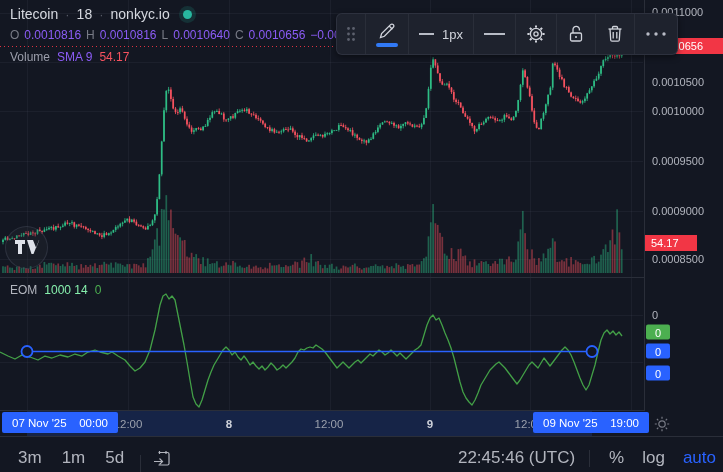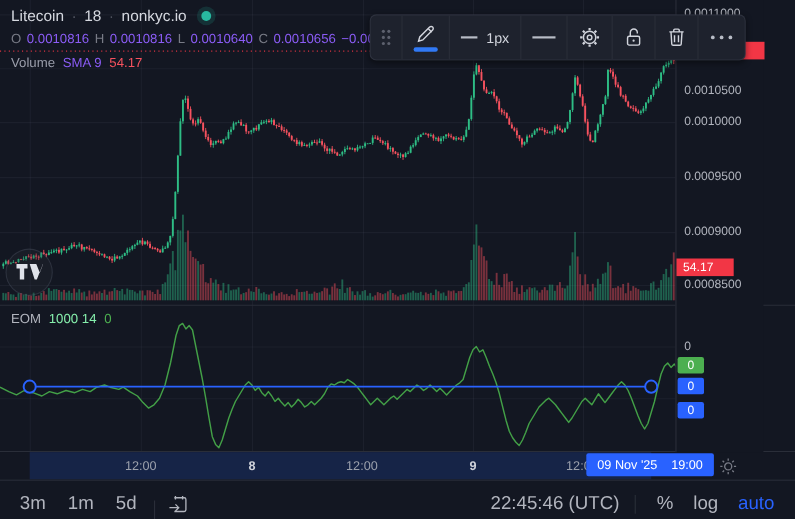--- a/index.html
+++ b/index.html
@@ -37,21 +37,21 @@
     box-shadow:0 2px 6px rgba(0,0,0,0.45);display:flex;align-items:stretch;}
   .tb-btn{display:flex;align-items:center;justify-content:center;padding:0 10px;cursor:pointer;position:relative;}
   .tb-div{width:1px;background:#2a2e39;margin:0;}
   .tb-handle{display:flex;align-items:center;padding:0 9px;cursor:grab;}
   .pencil-wrap{display:flex;flex-direction:column;align-items:center;gap:2px;}
   .color-bar{width:22px;height:4px;border-radius:2px;background:#3179f5;}
   .w-preview{display:flex;align-items:center;gap:8px;color:#d1d4dc;font-size:13px;}
   .line-swatch{display:inline-block;height:0;border-top:2px solid #b8bcc6;}
 
   
-  .price-axis{position:absolute;left:614px;top:0;width:80px;height:435px;background:#131722;
+  .price-axis{position:absolute;left:644px;top:0;width:80px;height:435px;background:#131722;
     border-left:1px solid #2a2e39;z-index:20;cursor:ns-resize;}
   .pa-tick{position:absolute;left:7px;transform:translateY(-50%);font-size:11px;color:#b2b5be;}
   .pa-label{position:absolute;left:0;width:80px;height:16px;transform:translateY(-50%);
     display:flex;align-items:center;padding-left:6px;font-size:11px;color:#fff;}
   .pa-label.red{background:#f23645;}
   .pa-badge{position:absolute;left:1px;min-width:24px;height:15px;transform:translateY(-50%);
     display:flex;align-items:center;justify-content:center;font-size:11px;color:#fff;border-radius:2px;}
   .pa-badge.green{background:#4caf50;}
   .pa-badge.blue{background:#2962ff;}
 
@@ -66,21 +66,21 @@
   .sun-btn{position:absolute;left:652px;top:3px;width:20px;height:20px;display:flex;
     align-items:center;justify-content:center;cursor:pointer;}
 
   
   .footer{position:absolute;left:0;top:436px;width:723px;height:36px;background:#131722;
     border-top:1px solid #2a2e39;z-index:20;display:flex;align-items:flex-end;
     font-size:17px;color:#b2b5be;}
   .f-left{display:flex;align-items:center;gap:4px;padding-left:10px;}
   .f-range{padding:4px 8px;border-radius:4px;cursor:pointer;}
   .f-div{width:1px;height:17px;background:#2a2e39;margin:0 8px;}
-  .f-right{margin-left:auto;display:flex;align-items:center;gap:4px;padding-right:12px;}
+  .f-right{margin-left:auto;display:flex;align-items:center;gap:4px;}
   .f-btn{padding:4px 7px;border-radius:4px;cursor:pointer;}
   .f-auto{color:#2962ff;}
   .f-clock{cursor:pointer;padding:4px 2px;}
   .cal-btn{display:flex;align-items:center;justify-content:center;width:26px;height:26px;
     border-radius:4px;cursor:pointer;}
   svg.icon{display:block;}
 </style>
 </head>
 <body>
 
@@ -1066,20 +1066,24 @@
     </div>
 
   <div class="time-axis" id="time-axis">
 
   <div class="ta-tint" style="left: 27px; width: 565px;"></div>
       <span class="ta-tick" style="left: 128px;">12:00</span>
       <span class="ta-tick major" style="left: 229px;">8</span>
       <span class="ta-tick" style="left: 329px;">12:00</span>
       <span class="ta-tick major" style="left: 430px;">9</span>
       <span class="ta-tick" style="left: 529px;">12:00</span>
+      <div class="ta-range" style="left: 2px;">
+        <span>07 Nov '25</span>
+        <span>00:00</span>
+      </div>
       <div class="ta-range" style="left: 533px;">
         <span>09 Nov '25</span>
         <span>19:00</span>
       </div>
       <div class="sun-btn">
       <svg class="icon" width="16" height="16" viewBox="0 0 16 16">
         <g fill="none" stroke="#787b86" stroke-width="1.2">
           <circle cx="8" cy="8" r="3.2"></circle>
           <path d="M8 0.8 v2 M8 13.2 v2 M0.8 8 h2 M13.2 8 h2 M2.9 2.9 l1.4 1.4 M11.7 11.7 l1.4 1.4 M13.1 2.9 l-1.4 1.4 M4.3 11.7 l-1.4 1.4"></path>
         </g>

